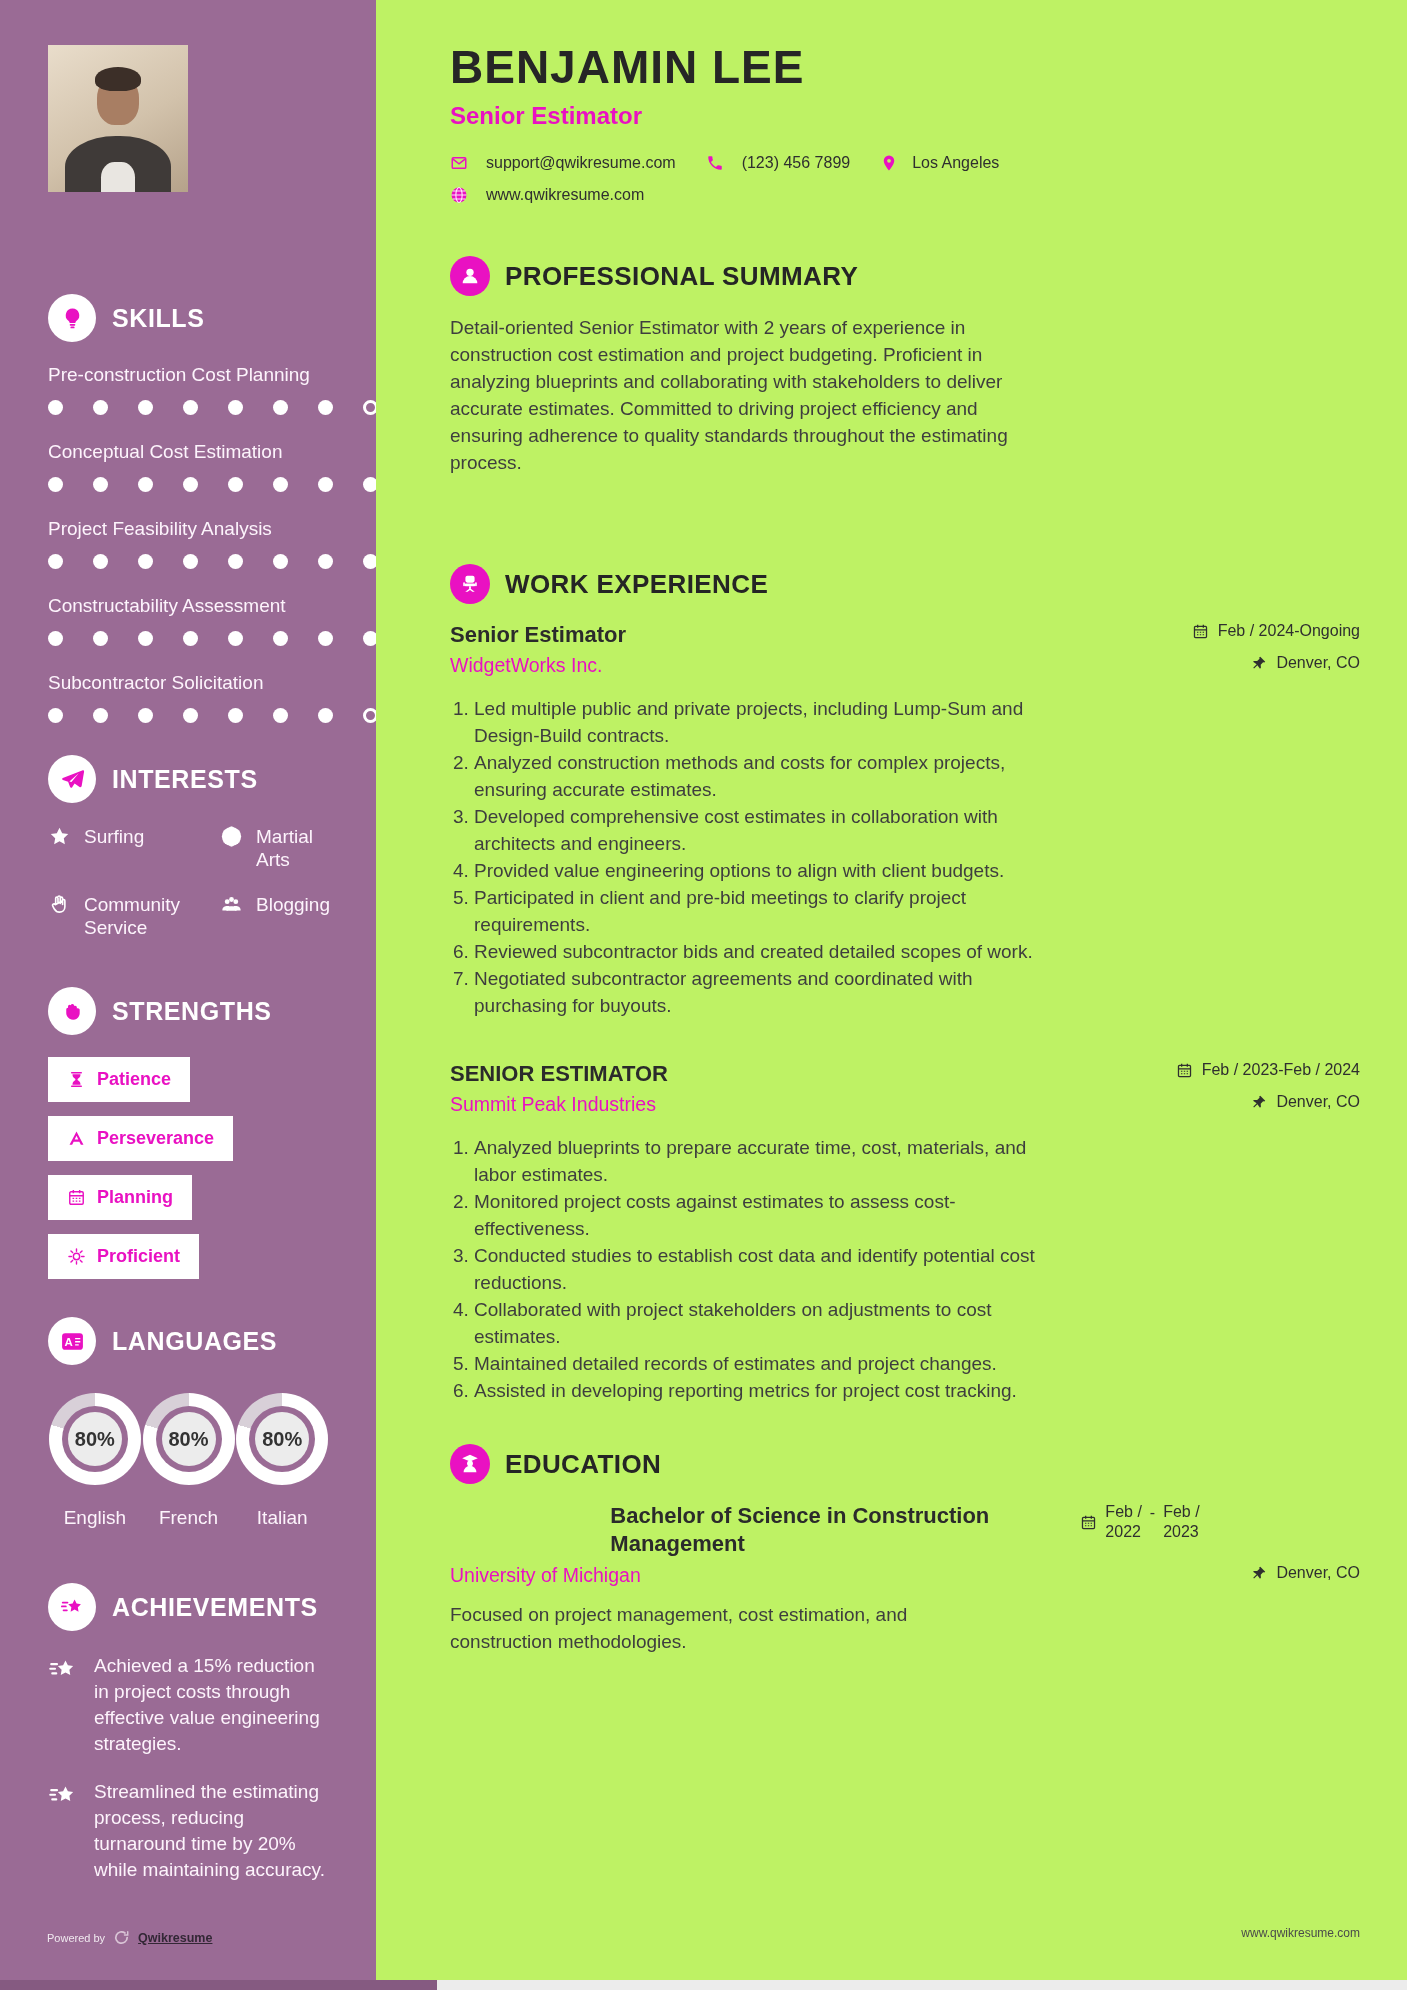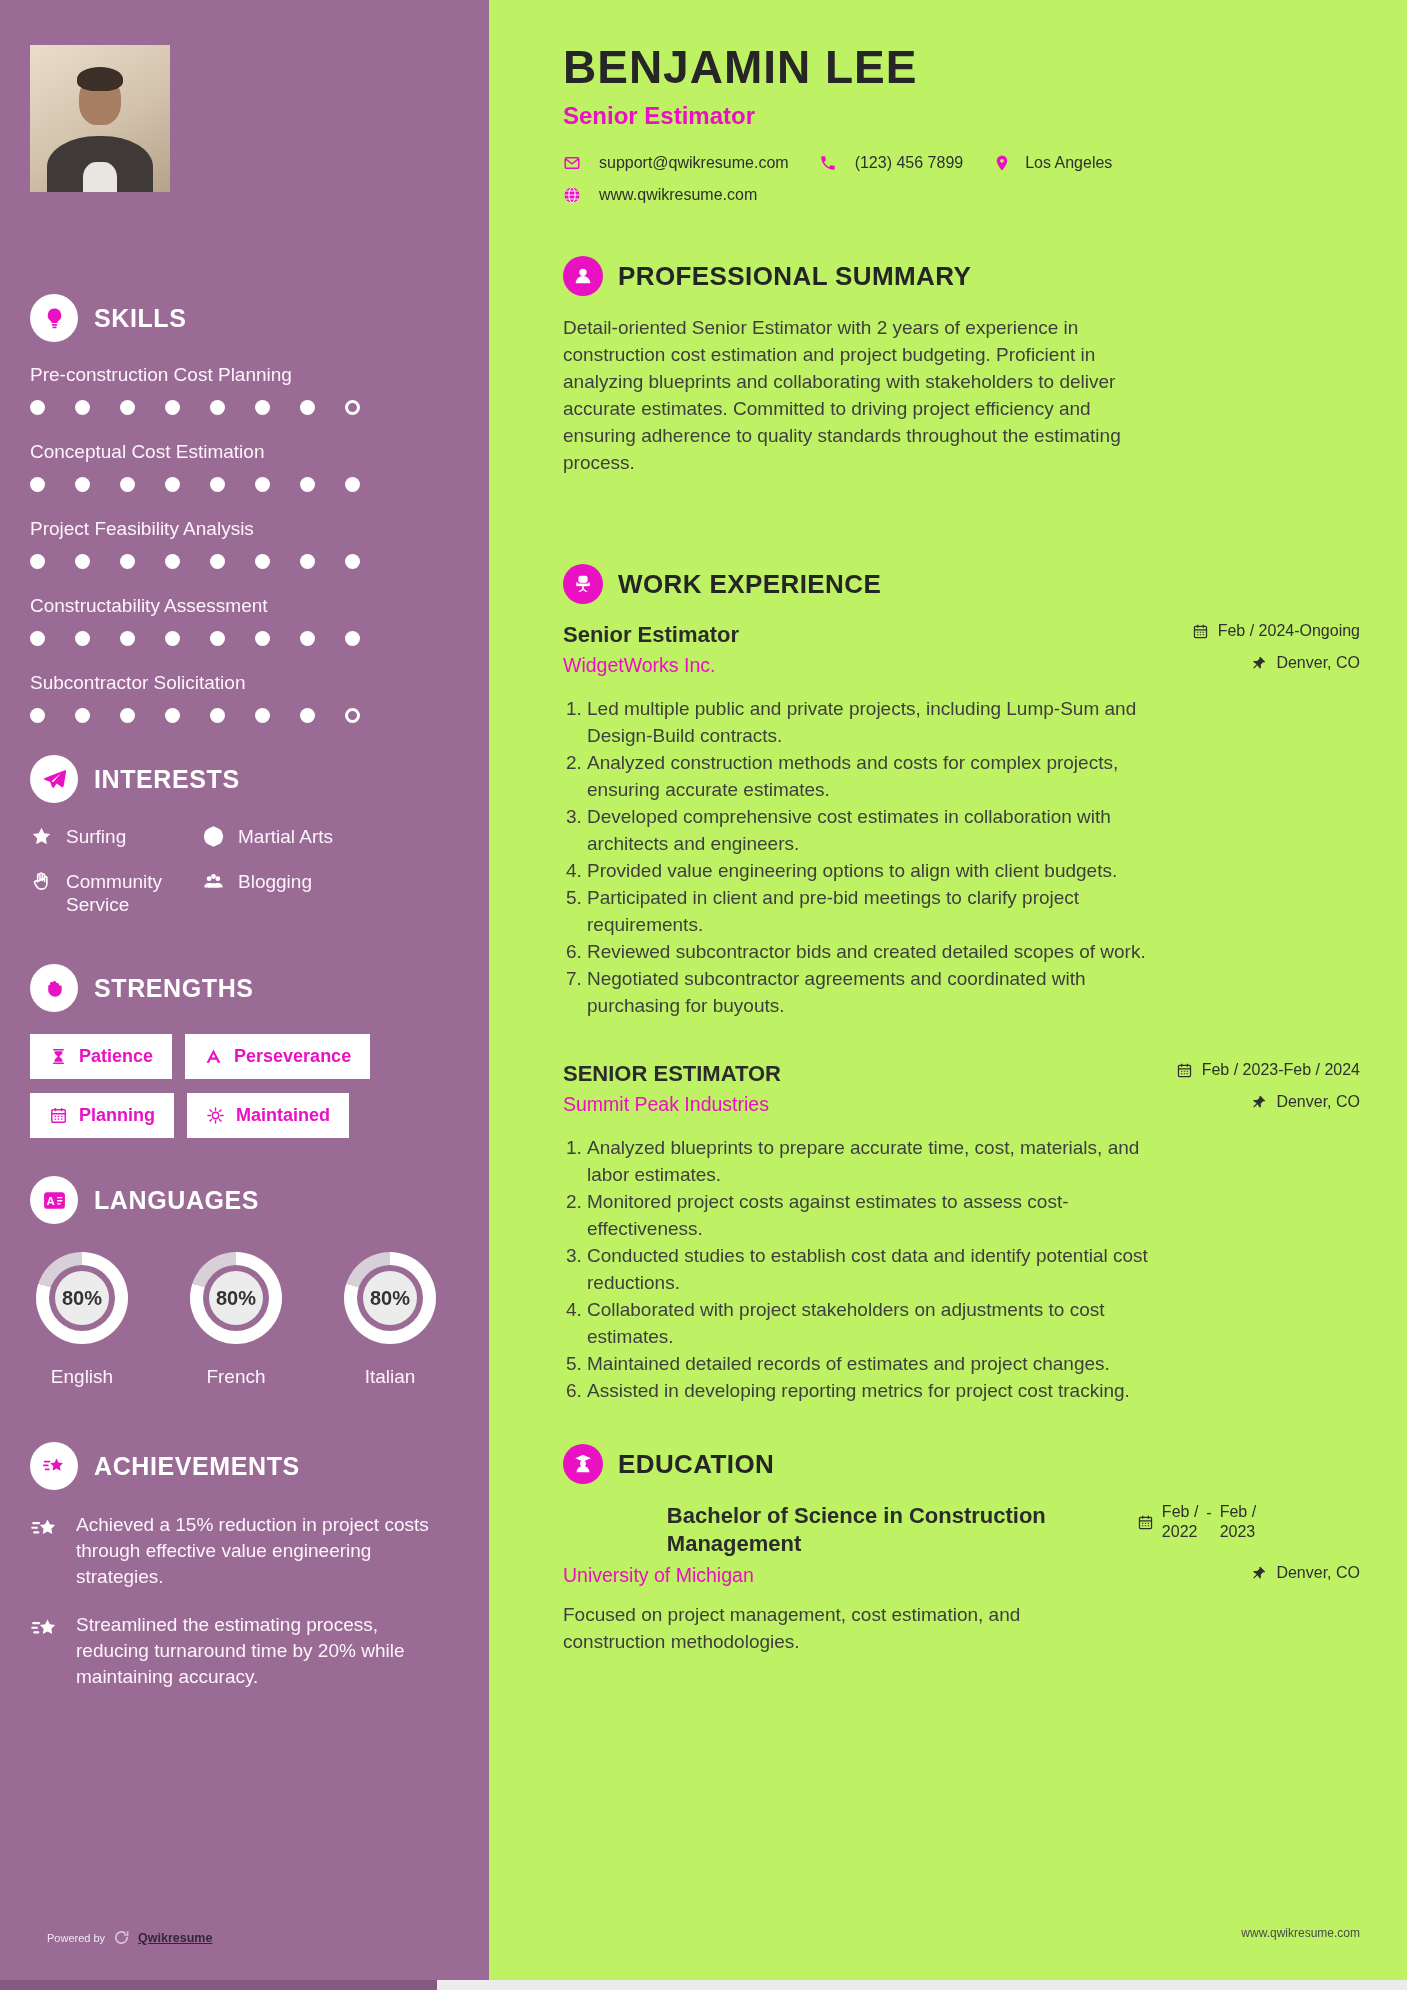--- a/index.html
+++ b/index.html
@@ -5,21 +5,21 @@
   :root{
     --purple:#9a6b95; --purple-dark:#855a81; --accent:#e911c2;
     --ink:#282828; --body:#3e3e3e; --white:#fff;
   }
   *{box-sizing:border-box;margin:0;padding:0}
   html,body{background:#fff}
   body{width:1407px;height:1990px;font-family:"Liberation Sans",sans-serif;position:relative;overflow:hidden}
   .page{display:flex;width:1407px;height:1990px;position:relative;overflow:hidden;background:#fff}
 
   
-  .sidebar{width:489px;flex-shrink:0;background:var(--purple);color:#fff;padding:45px 47px 0 30px;position:relative}
+  .sidebar{width:376px;flex-shrink:0;background:var(--purple);color:#fff;padding:45px 47px 0 48px;position:relative}
   .photo{position:relative;width:140px;height:147px;overflow:hidden;background:linear-gradient(150deg,#e9ddcb 0%,#d2c2ab 55%,#b5a28a 100%)}
   .ph-head{position:absolute;left:50%;top:30px;transform:translateX(-50%);width:42px;height:50px;border-radius:46% 46% 42% 42%;background:#a87e63}
   .ph-hair{position:absolute;left:50%;top:22px;transform:translateX(-50%);width:46px;height:24px;border-radius:50% 50% 40% 40%;background:#3c2f28}
   .ph-body{position:absolute;left:50%;bottom:-8px;transform:translateX(-50%);width:106px;height:64px;border-radius:48% 48% 0 0;background:#3f3a38}
   .ph-tee{position:absolute;left:50%;bottom:-8px;transform:translateX(-50%);width:34px;height:38px;border-radius:40% 40% 0 0;background:#e9e6e1}
 
   .side-sec{margin-top:30px}
   .sec-head{display:flex;align-items:center;gap:16px;margin-bottom:22px}
   .circ-w{width:48px;height:48px;border-radius:50%;background:#fff;color:var(--accent);display:flex;align-items:center;justify-content:center;flex-shrink:0}
   .circ-w .ic{width:25px;height:25px}
@@ -310,21 +310,21 @@
             <span>Planning</span>
           </span>
 
           <span class="chip">
             <span class="ic">
               <svg viewBox="0 0 24 24" fill="none" stroke="currentColor" stroke-width="1.8" stroke-linecap="round">
                 <circle cx="12" cy="12" r="4"></circle>
                 <path d="M12 2.5v3M12 18.5v3M2.5 12h3M18.5 12h3M5 5l2.1 2.1M16.9 16.9 19 19M19 5l-2.1 2.1M7.1 16.9 5 19"></path>
               </svg>
             </span>
-            <span>Maintained</span>
+            <span>Proficient</span>
           </span>
         </div>
     </section>
 
     <section class="side-sec langs-sec">
       <div class="sec-head">
         <span class="circ-w">
             <span class="ic">
               <svg viewBox="0 0 24 24">
                 <rect x="2" y="4" width="20" height="16" rx="3" fill="currentColor"></rect>

